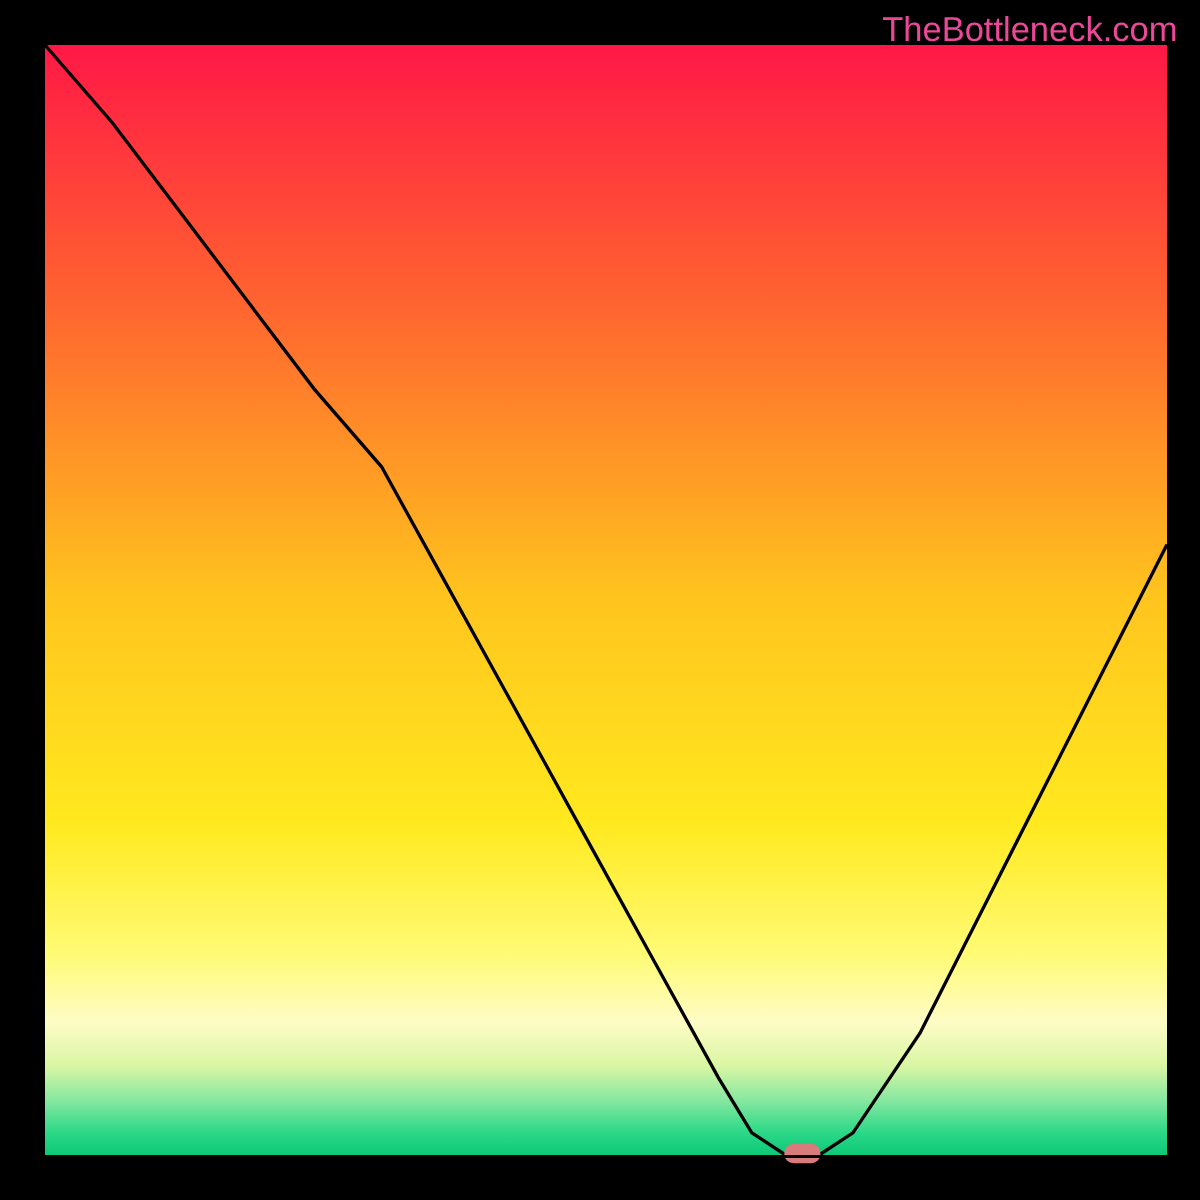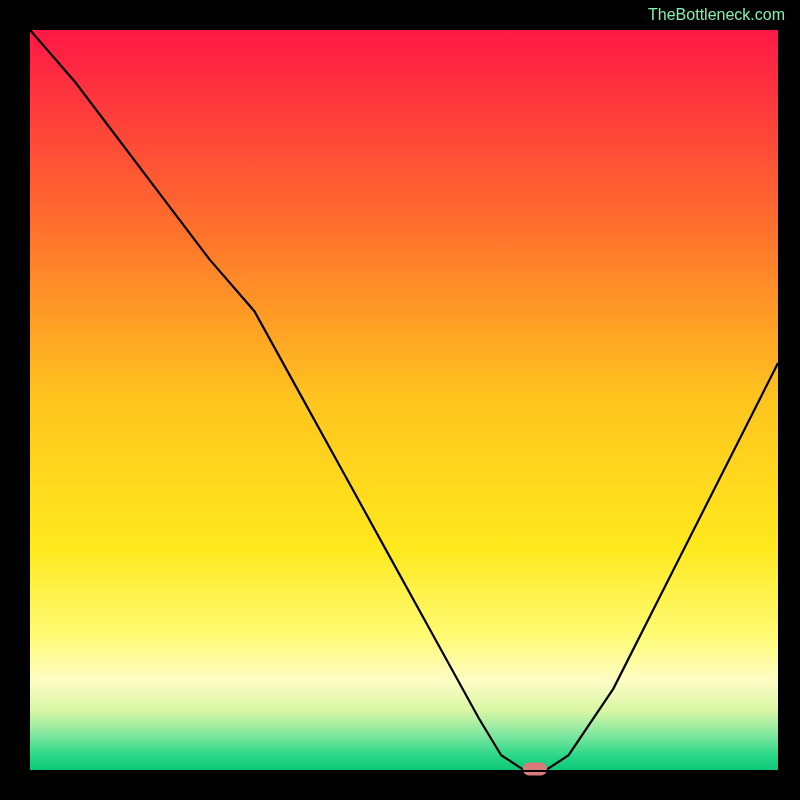--- a/index.html
+++ b/index.html
@@ -15,22 +15,22 @@
     position: absolute;
     top: 0;
     left: 0;
     width: 800px;
     height: 800px;
   }
   .watermark {
     position: absolute;
     top: 6px;
     right: 15px;
-    color: #86efac;
-    font-size: 16px;
+    color: #ec4899;
+    font-size: 23px;
     font-weight: 500;
     z-index: 10;
   }
   svg {
     display: block;
   }
 </style>
 </head>
 <body>
 

